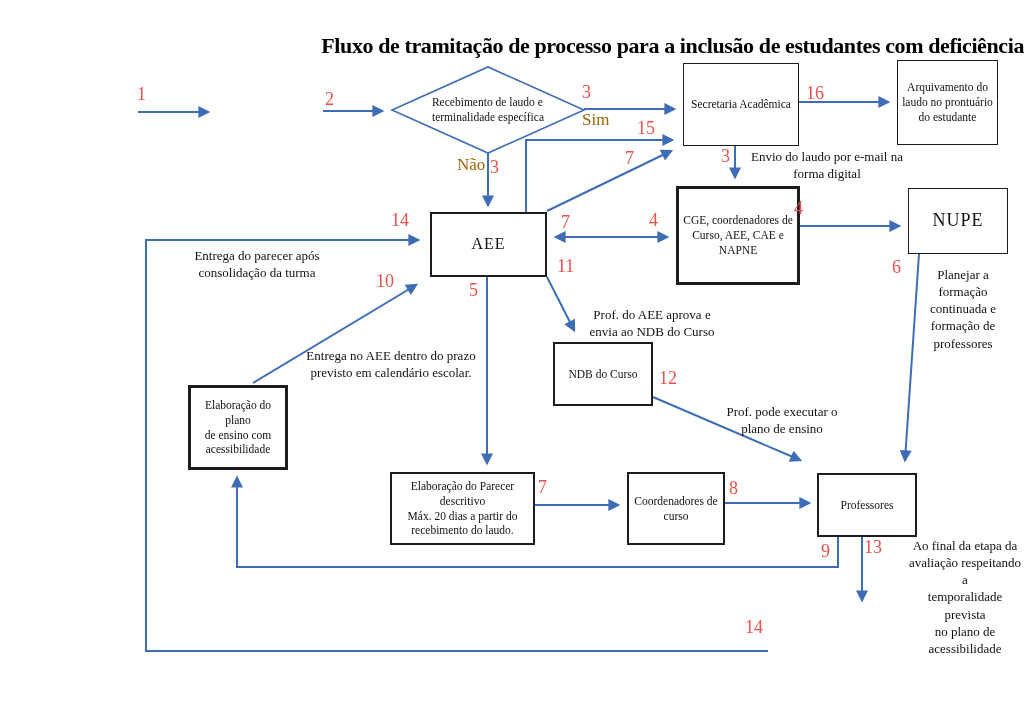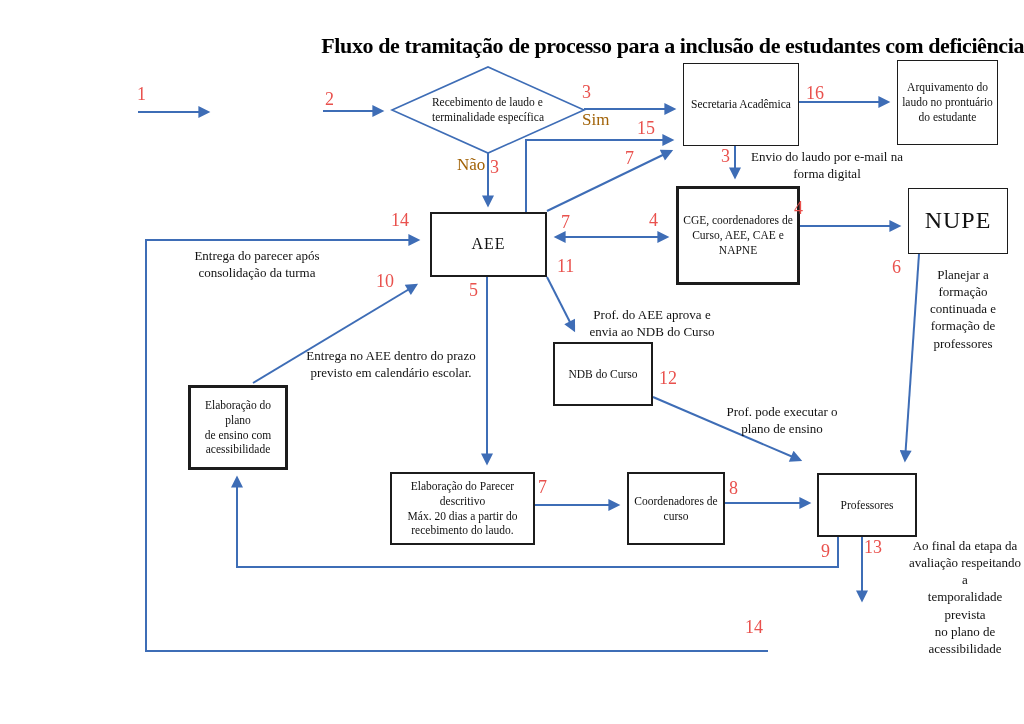--- a/index.html
+++ b/index.html
@@ -13,21 +13,21 @@
   }
   svg.layer{position:absolute;left:0;top:0;z-index:1;}
   svg.layer path, svg.layer polyline{stroke:#3e6db6;stroke-width:2;fill:none;}
   svg.layer polygon.diamond{fill:#ffffff;stroke:#3e6db6;stroke-width:1.6;}
   .node{
     position:absolute;background:#ffffff;border:2px solid #1c1c1c;box-sizing:border-box;
     display:flex;align-items:center;justify-content:center;text-align:center;
     font-size:11.5px;line-height:1.3;white-space:pre-line;z-index:2;padding:2px;font-family:Liberation Serif, serif;
   }
   .node.thick{border-width:3px;}
-  .node.big{font-size:24px;letter-spacing:1px;}
+  .node.big{font-size:18px;letter-spacing:1px;}
   .node.med{font-size:16px;letter-spacing:1px;}
   .dtext{
     position:absolute;display:flex;align-items:center;justify-content:center;
     font-size:11.5px;line-height:1.3;white-space:pre-line;z-index:2;
   }
   .num{position:absolute;color:#e9514d;font-size:18px;line-height:1;z-index:3;}
   .branch{position:absolute;color:#a16207;font-size:17px;line-height:1;z-index:3;}
   .ann{
     position:absolute;color:#111;font-size:13px;line-height:1.32;text-align:center;
     white-space:pre-line;z-index:3;

